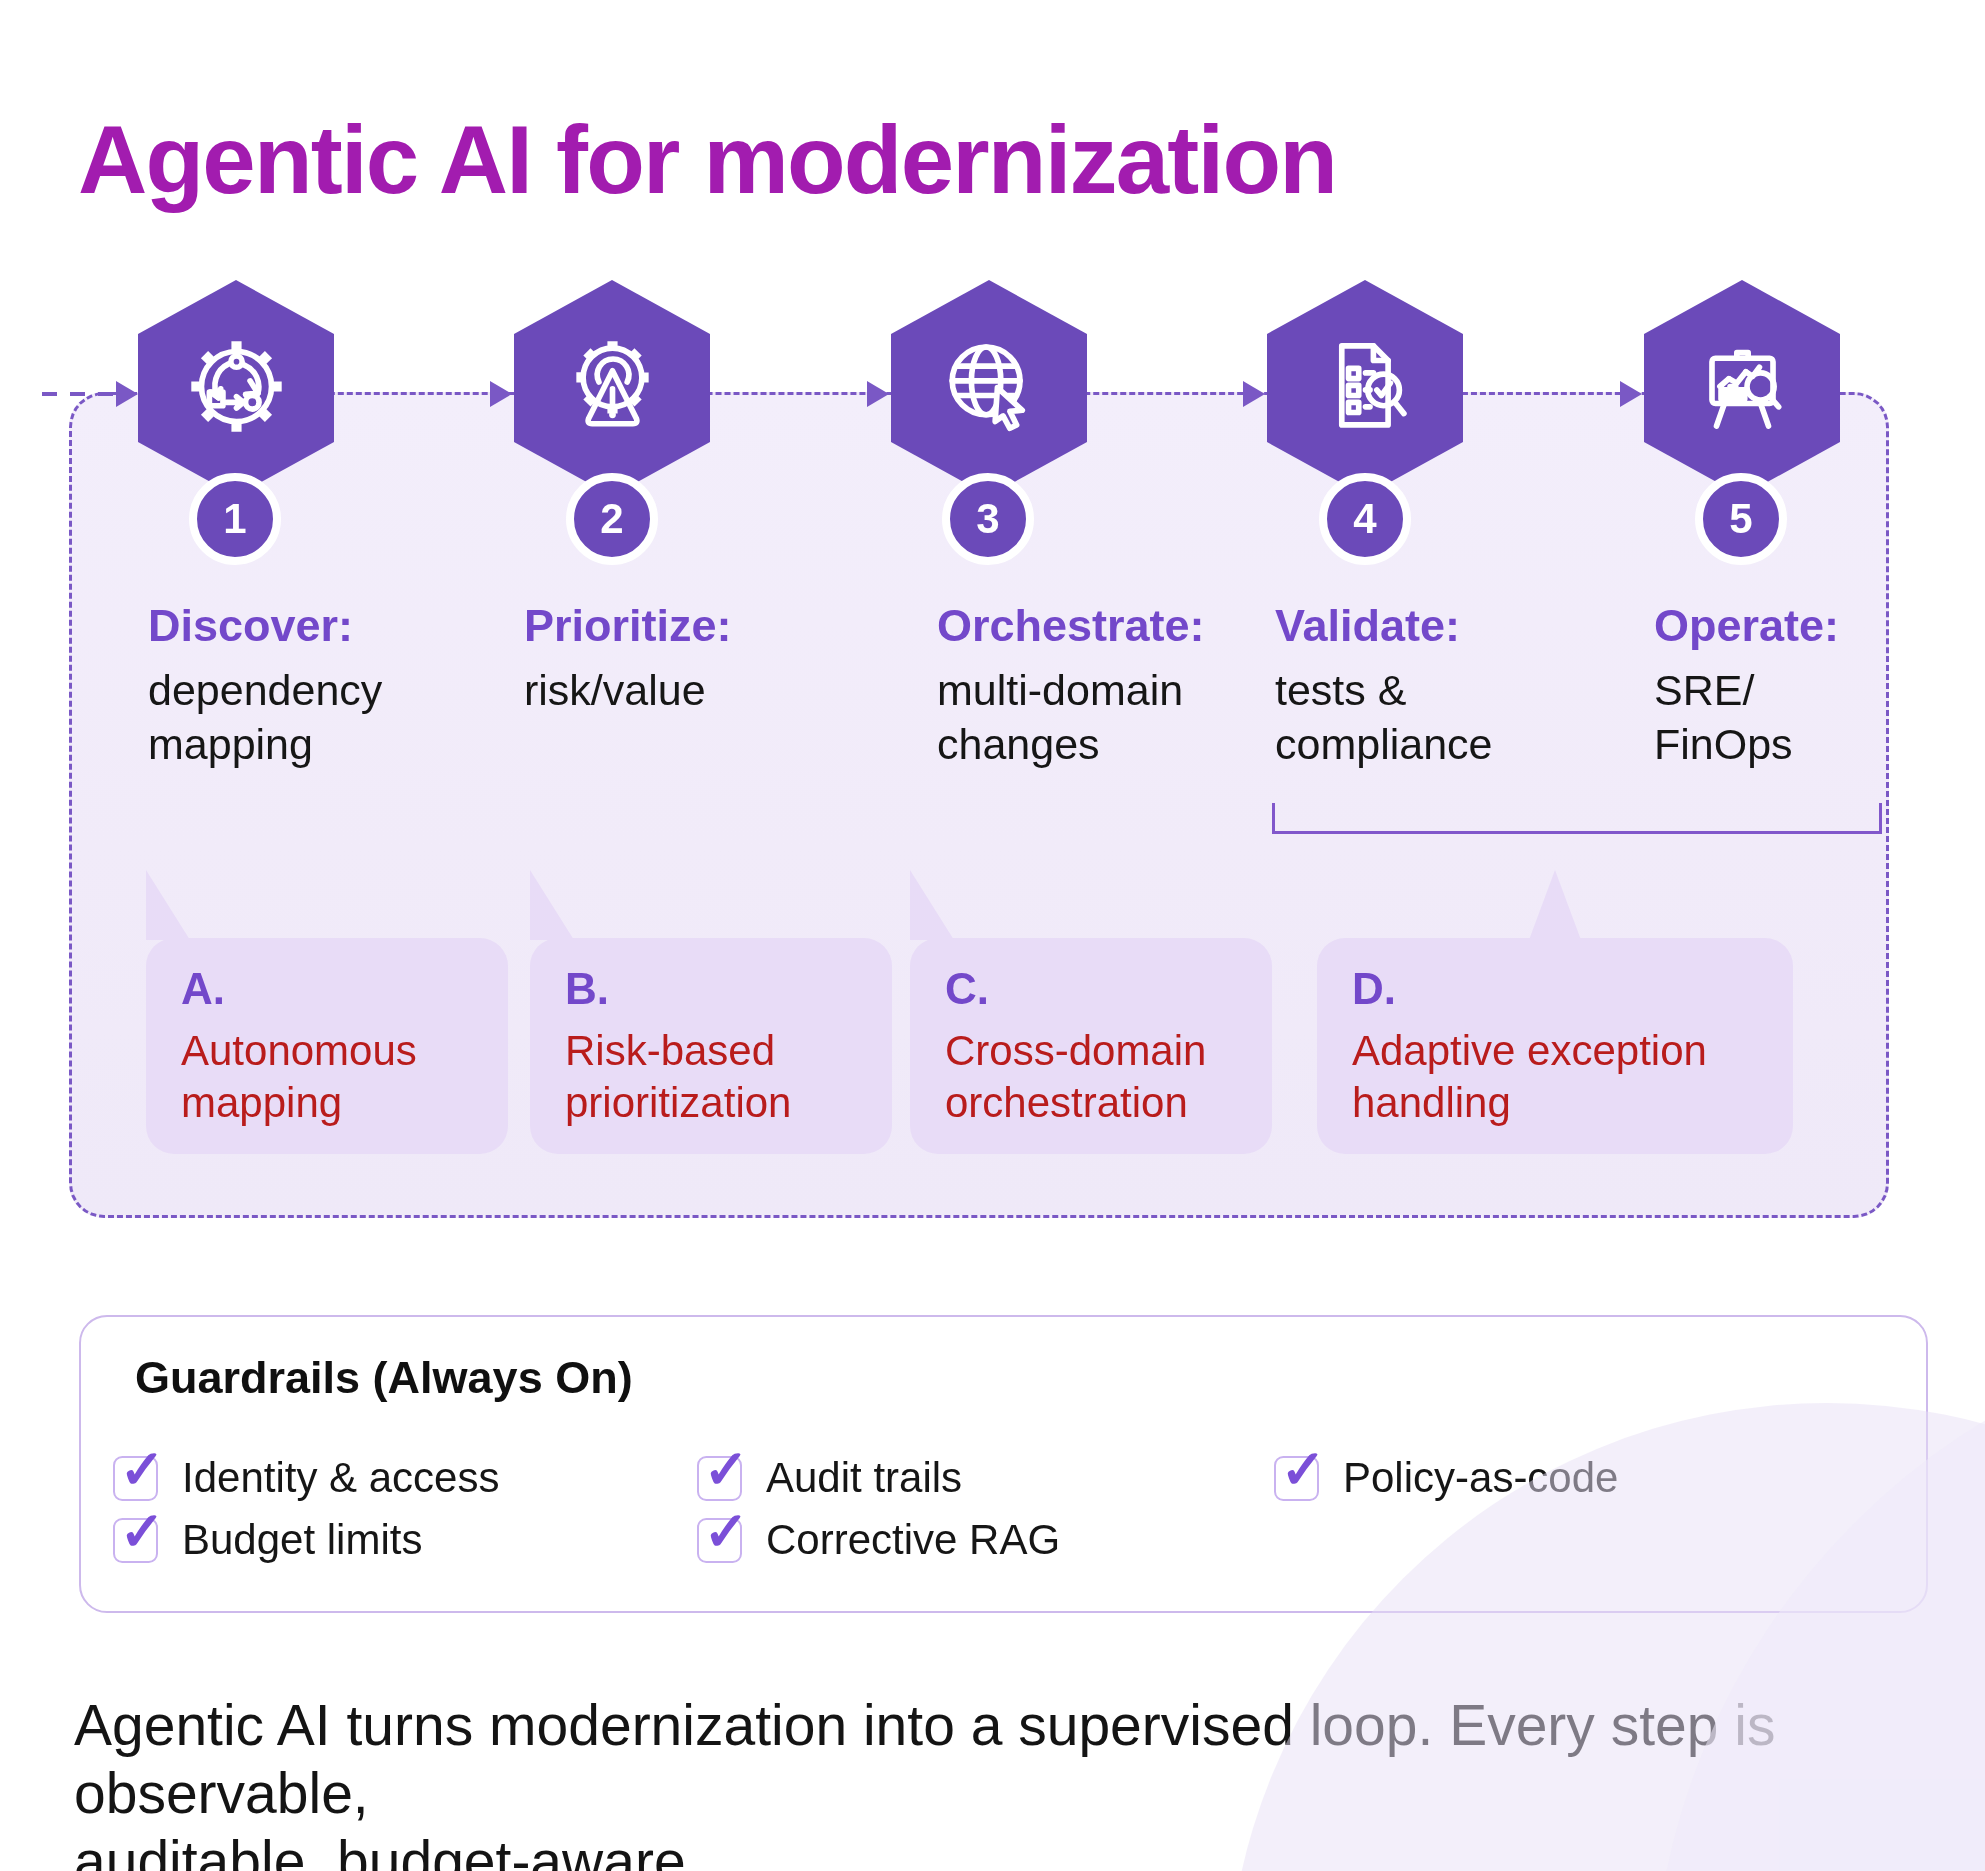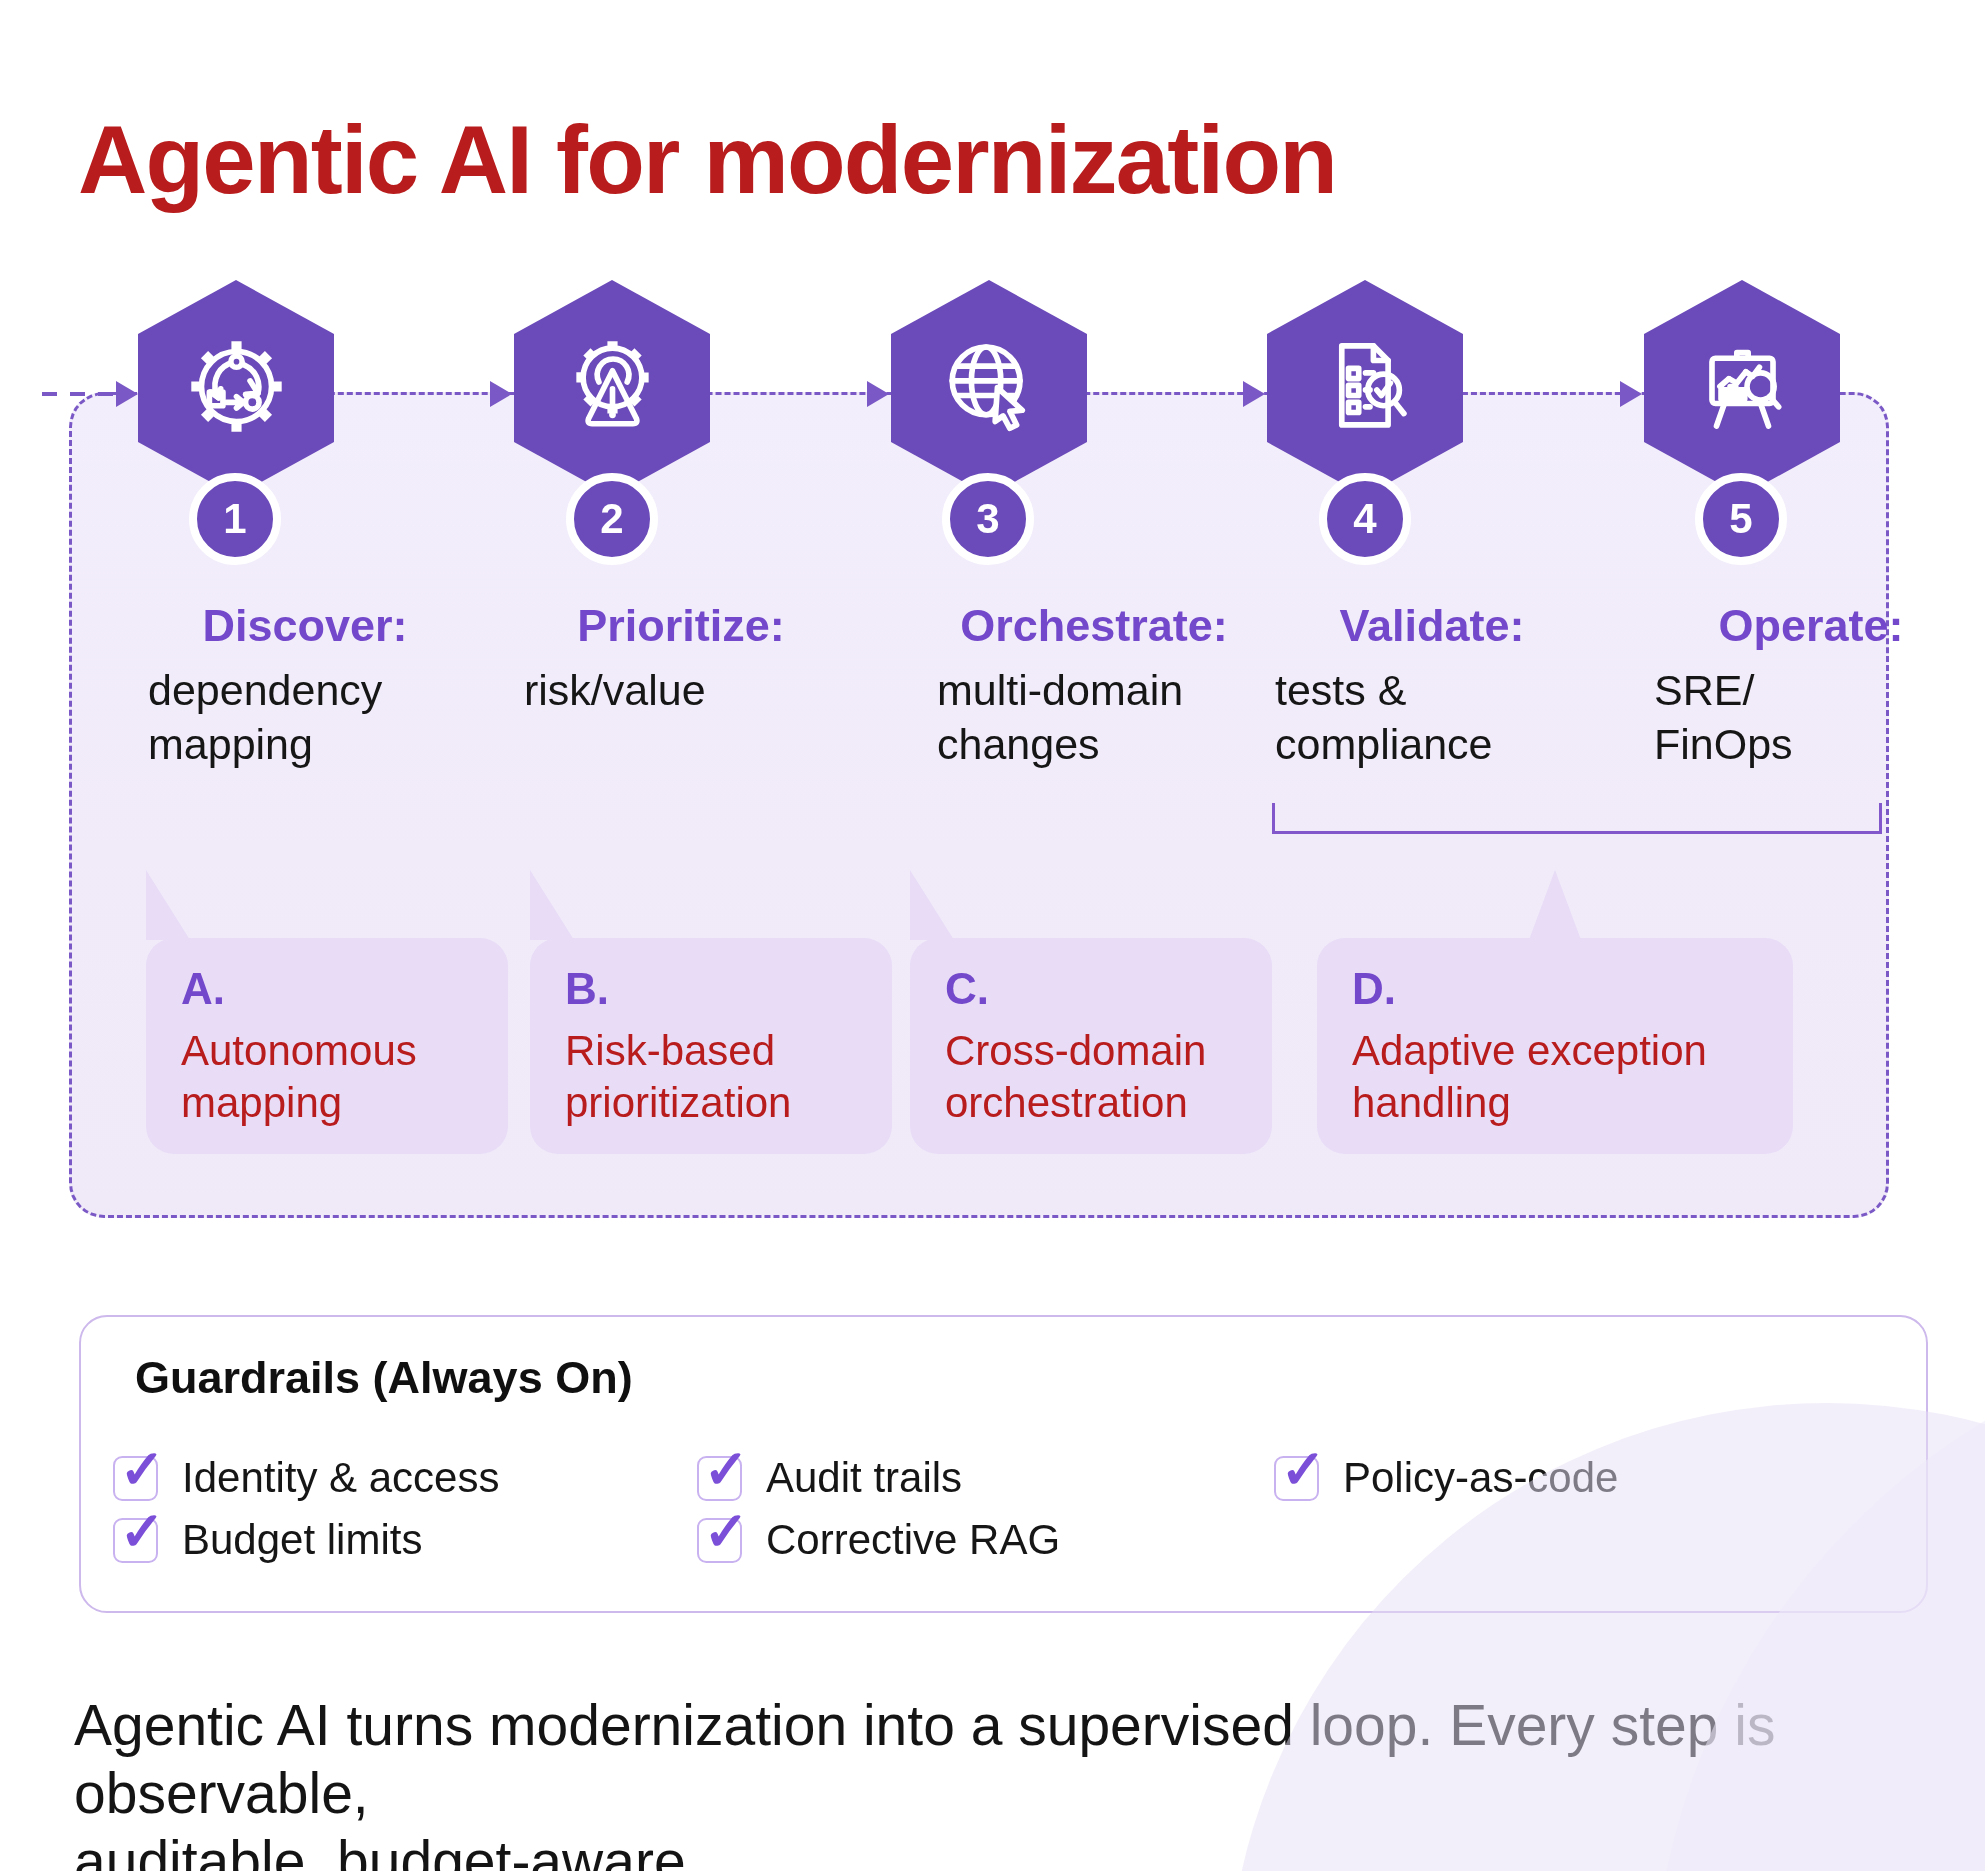--- a/index.html
+++ b/index.html
@@ -1,20 +1,20 @@
 <!DOCTYPE html>
 <html style="font-size:14.8px"><head>
 <meta charset="utf-8">
 <style>
   html,body{margin:0;padding:0;background:#fff;}
   .stage{position:relative;width:1985px;height:1872px;background:#fff;overflow:hidden;
          font-family:"Liberation Sans",sans-serif;color:#161616;}
   
   .title{position:absolute;left:78px;top:41px;font-size:96px;font-weight:800;
-         color:#b91c1c;letter-spacing:-1.8px;z-index:3;}
+         color:#a21caf;letter-spacing:-1.8px;z-index:3;}
   
   .panel{position:absolute;left:69px;top:392px;width:1814px;height:820px;
          border:3.7px dashed #7A58C5;border-radius:35px;
          background:linear-gradient(180deg,#F3EEFB 0%,#F1EBF9 55%,#EFE9F8 100%);z-index:1;}
   
   .arrow-seg{position:absolute;top:392px;height:3.7px;z-index:2;
          background:repeating-linear-gradient(90deg,#7A58C5 0 14.8px,transparent 14.8px 28px);}
   .seg-entry{left:42px;width:74px;}
   .arrow-head{position:absolute;top:381px;width:0;height:0;z-index:3;
          border-top:13px solid transparent;border-bottom:13px solid transparent;
@@ -27,21 +27,21 @@
   .hex svg{width:113px;height:113px;}
   .hx1{left:138px;} .hx2{left:514px;} .hx3{left:891px;} .hx4{left:1267px;} .hx5{left:1644px;}
   
   .badge{position:absolute;top:473px;width:76px;height:76px;border-radius:50%;
          background:#6B4AB9;border:8.3px solid #fff;color:#fff;font-size:42px;font-weight:700;
          display:flex;align-items:center;justify-content:center;z-index:4;}
   .bd1{left:189px;} .bd2{left:566px;} .bd3{left:942px;} .bd4{left:1319px;} .bd5{left:1695px;}
   
   .step{position:absolute;top:600px;width:314px;z-index:3;}
   .st1{left:148px;} .st2{left:524px;} .st3{left:897px;margin-left:40px;} .st4{left:1275px;} .st5{left:1654px;}
-  .step-label{font-size:45px;font-weight:700;color:#7348CA;margin:0 0 11px 0;text-align:center;}
+  .step-label{font-size:45px;font-weight:700;color:#7348CA;margin:0 0 11px 0;}
   .step-desc{font-size:43px;line-height:54px;color:#161616;white-space:pre-line;}
   
   .bracket{position:absolute;left:1272px;top:803px;width:604px;height:28px;z-index:2;
            border-left:3.7px solid #8157CB;border-right:3.7px solid #8157CB;border-bottom:3.7px solid #8157CB;}
   
   .callout{position:absolute;top:938px;height:216px;box-sizing:border-box;
            background:#E8DCF7;border-radius:28px;padding:26px 35px;z-index:2;}
   .co-a{left:146px;width:362px;} .co-b{left:530px;width:362px;}
   .co-c{left:910px;width:362px;} .co-d{left:1317px;width:476px;}
   .tail{position:absolute;top:-68px;width:44px;height:70px;background:#E8DCF7;}

